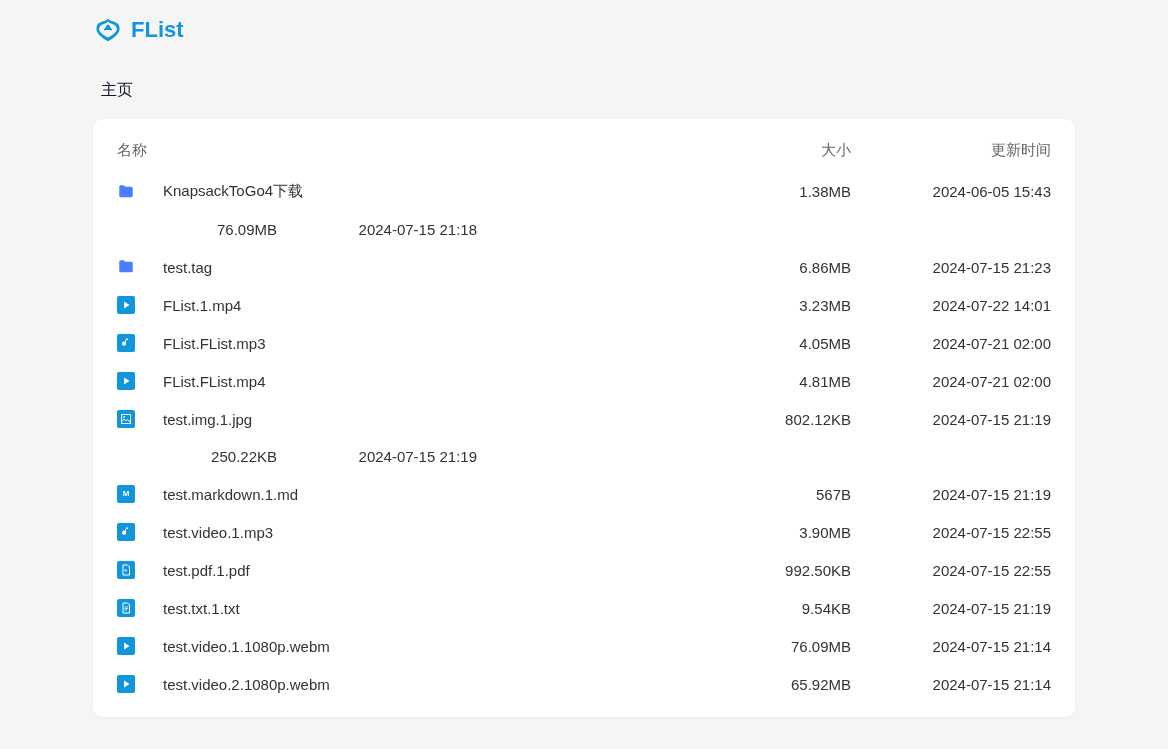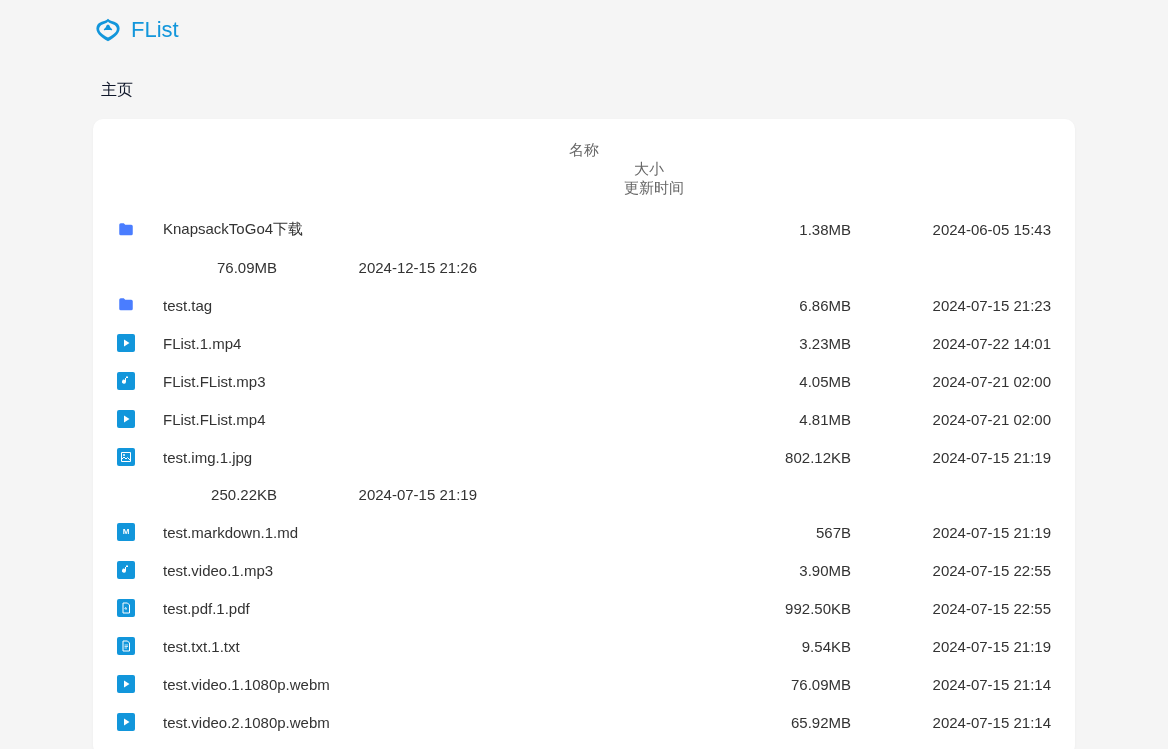--- a/index.html
+++ b/index.html
@@ -24,42 +24,41 @@
       gap: 8px;
       margin-bottom: 36px;
     }
     .logo-icon {
       color: #1296db;
       display: flex;
       align-items: center;
     }
     .app-title {
       font-size: 22px;
-      font-weight: 400;
+      font-weight: 700;
       color: #1296db;
     }
     .breadcrumb {
       font-size: 16px;
       color: #0f172a;
       margin-bottom: 18px;
       padding-left: 8px;
     }
     .file-panel {
       background: #fff;
       border-radius: 10px;
       padding: 14px 24px;
       box-shadow: 0 1px 3px rgba(0,0,0,0.04);
     }
     .table-header {
       display: flex;
       align-items: center;
       padding: 8px 0 12px 0;
       color: #666;
       font-size: 15px;
-      flex-direction: column;
     }
     .col-name {
       flex: 1;
       display: flex;
       align-items: center;
       gap: 14px;
     }
     .col-size {
       width: 160px;
       text-align: right;
@@ -133,21 +132,21 @@
                 <path d="M3 5 a2 2 0 0 1 2-2 h4 l2 2 h8 a2 2 0 0 1 2 2 v10 a2 2 0 0 1 -2 2 H5 a2 2 0 0 1 -2 -2 Z"></path>
               </svg>
             </span>
             <span class="file-name">KnapsackToGo4下载</span>
           </div>
           <div class="col-size">1.38MB</div>
           <div class="col-time">2024-06-05 15:43</div>
         </div>
         <div class="file-row">
           <div class="col-size">76.09MB</div>
-          <div class="col-time">2024-12-15 21:26</div>
+          <div class="col-time">2024-07-15 21:18</div>
         </div>
         <div class="file-row">
           <div class="col-name">
             <span class="file-icon icon-folder">
               <svg width="18" height="18" viewBox="0 0 24 24">
                 <path d="M3 5 a2 2 0 0 1 2-2 h4 l2 2 h8 a2 2 0 0 1 2 2 v10 a2 2 0 0 1 -2 2 H5 a2 2 0 0 1 -2 -2 Z"></path>
               </svg>
             </span>
             <span class="file-name">test.tag</span>
           </div>

